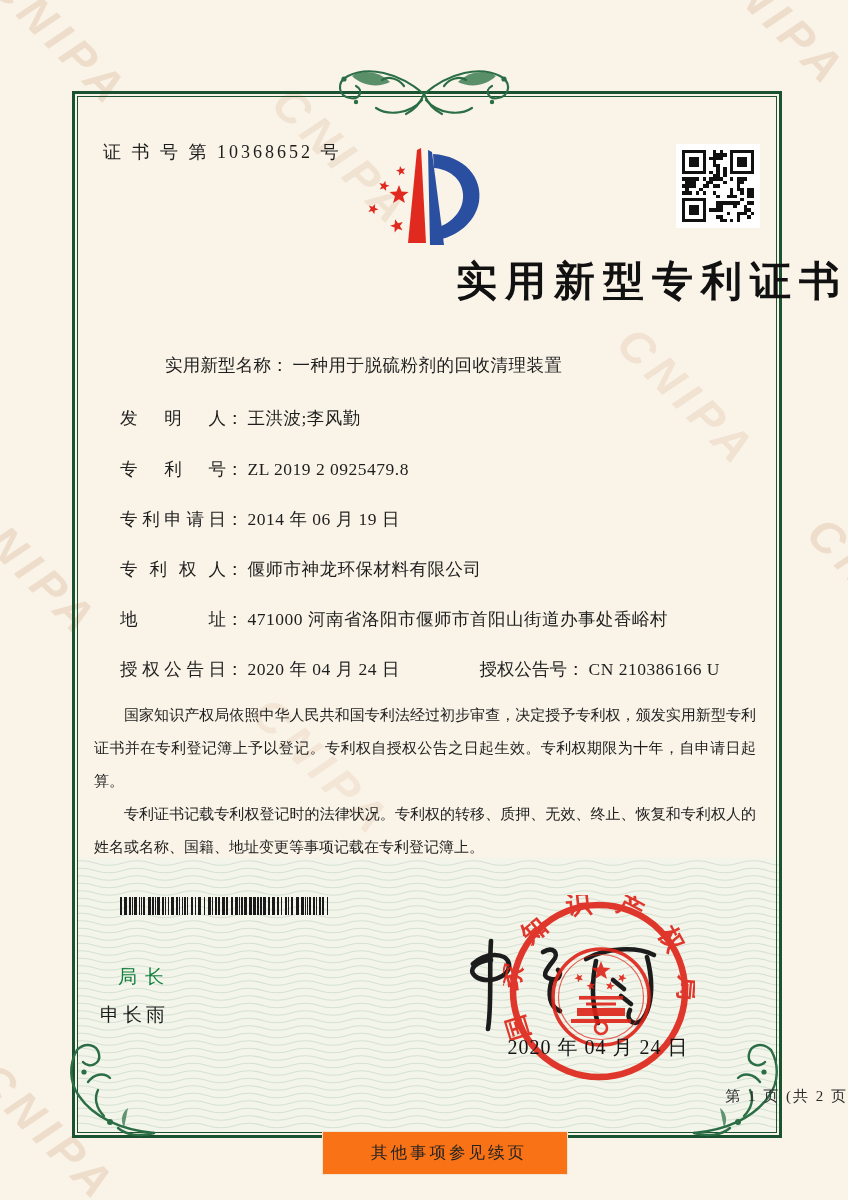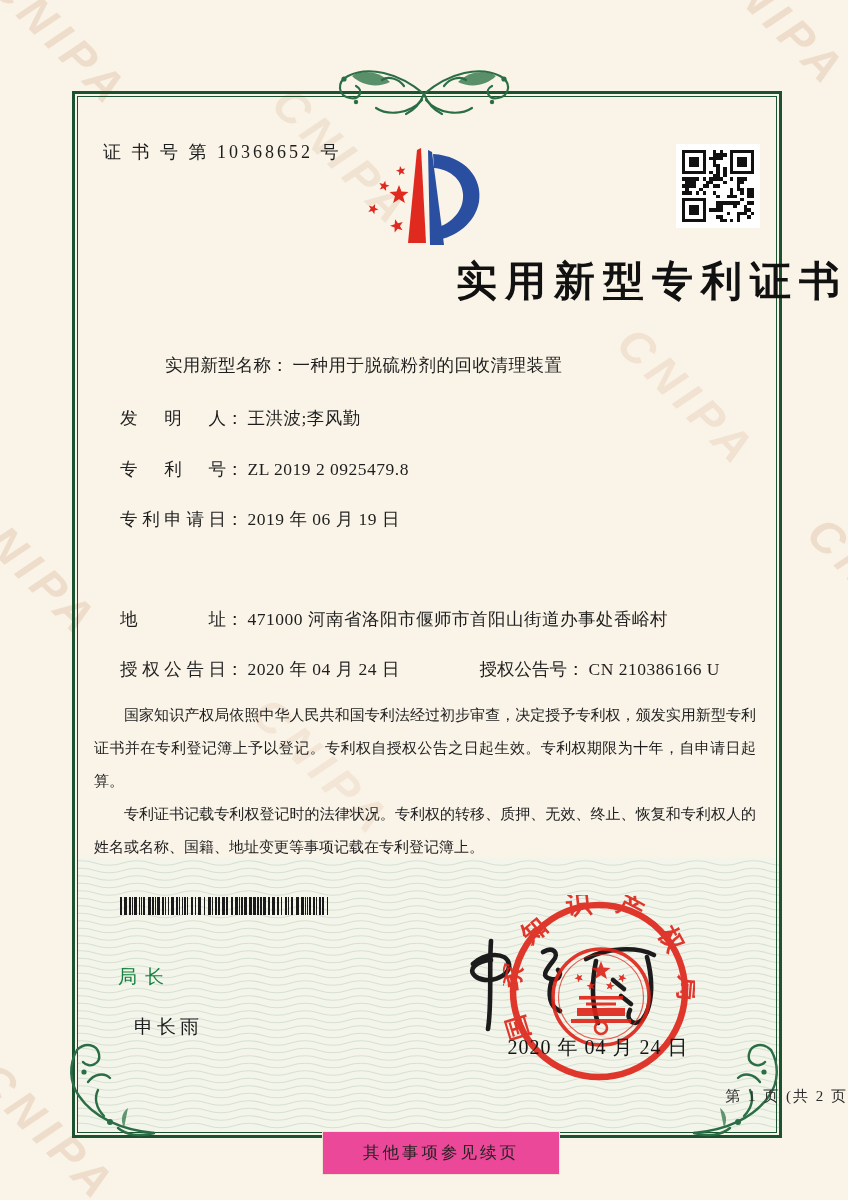--- a/index.html
+++ b/index.html
@@ -40,31 +40,31 @@
 
   
   #body-text{left:94px;top:699px;width:662px;font-size:15px;line-height:33px;text-align:justify;color:#1d1d1d;}
   #body-text p{margin:0;text-indent:2em;}
 
   
   #barcode{left:120px;top:897px;}
 
   
   #chief-title{left:118px;top:964px;font-size:19px;letter-spacing:8px;color:#15803d;font-family:Liberation Mono, monospace;text-align:right;}
-  #chief-name{left:134px;top:1002px;font-size:19px;letter-spacing:4px;color:#1b1b1b;font-family:"Liberation Sans","DejaVu Sans",sans-serif;margin-top:12px;}
+  #chief-name{left:100px;top:1002px;font-size:19px;letter-spacing:4px;color:#1b1b1b;font-family:"Liberation Sans","DejaVu Sans",sans-serif;}
   #signature{left:455px;top:928px;}
 
   
   #seal{left:503px;top:895px;z-index:6;}
   #seal-date{left:480px;top:1034px;width:236px;text-align:center;font-size:20px;letter-spacing:1px;color:#151515;z-index:7;}
 
   
   #page-num{left:0;top:1087px;width:848px;text-align:right;font-size:15px;letter-spacing:2px;color:#2c2c2c;z-index:6;padding-left:7px;}
-  #cont-note{left:322px;top:1131px;width:236px;height:42px;background:#ec4899;border:1px solid #efe5d2;
-             text-align:center;line-height:42px;font-size:16.5px;letter-spacing:3px;color:#222;z-index:6;}
+  #cont-note{left:322px;top:1131px;width:236px;height:42px;background:#f97316;border:1px solid #efe5d2;
+             text-align:center;line-height:42px;font-size:16.5px;letter-spacing:3px;color:#222;z-index:6;padding-left:8px;}
 </style>
 </head>
 <body>
 
 <div id="page">
 
   <div class="wm" style="left:-28px;top:10px;">CNIPA</div>
   <div class="wm" style="left:690px;top:-10px;">CNIPA</div>
   <div class="wm" style="left:255px;top:130px;color:rgba(231,207,185,.45);">CNIPA</div>
   <div class="wm" style="left:600px;top:370px;color:rgba(231,207,185,.5);">CNIPA</div>
@@ -308,21 +308,24 @@
   <div class="frow" style="top:353px;margin-left:45px;">
     <span class="flabel">实用新型名称</span><span class="fcolon">：</span><span class="fvalue">一种用于脱硫粉剂的回收清理装置</span>
   </div>
   <div class="frow" style="top:406px;">
     <span class="flabel">发明人</span><span class="fcolon">：</span><span class="fvalue">王洪波;李风勤</span>
   </div>
   <div class="frow" style="top:457px;">
     <span class="flabel">专利号</span><span class="fcolon">：</span><span class="fvalue">ZL 2019 2 0925479.8</span>
   </div>
   <div class="frow" style="top:507px;">
-    <span class="flabel">专利申请日</span><span class="fcolon">：</span><span class="fvalue">2019 年 06 月 19 日</span>
+    <span class="flabel">专利申请日</span><span class="fcolon">：</span><span class="fvalue">2014 年 06 月 19 日</span>
+  </div>
+  <div class="frow" style="top:557px;">
+    <span class="flabel">专利权人</span><span class="fcolon">：</span><span class="fvalue">偃师市神龙环保材料有限公司</span>
   </div>
   <div class="frow" style="top:607px;">
     <span class="flabel">地址</span><span class="fcolon">：</span><span class="fvalue">471000 河南省洛阳市偃师市首阳山街道办事处香峪村</span>
   </div>
   <div class="frow" style="top:657px;">
     <span class="flabel">授权公告日</span><span class="fcolon">：</span><span class="fvalue fvalue-fixed">2020 年 04 月 24 日</span><span class="flabel2">授权公告号</span><span class="fcolon">：</span><span class="fvalue">CN 210386166 U</span>
   </div>
 
   <div id="body-text" class="content">
     <p>国家知识产权局依照中华人民共和国专利法经过初步审查，决定授予专利权，颁发实用新型专利证书并在专利登记簿上予以登记。专利权自授权公告之日起生效。专利权期限为十年，自申请日起算。</p>

